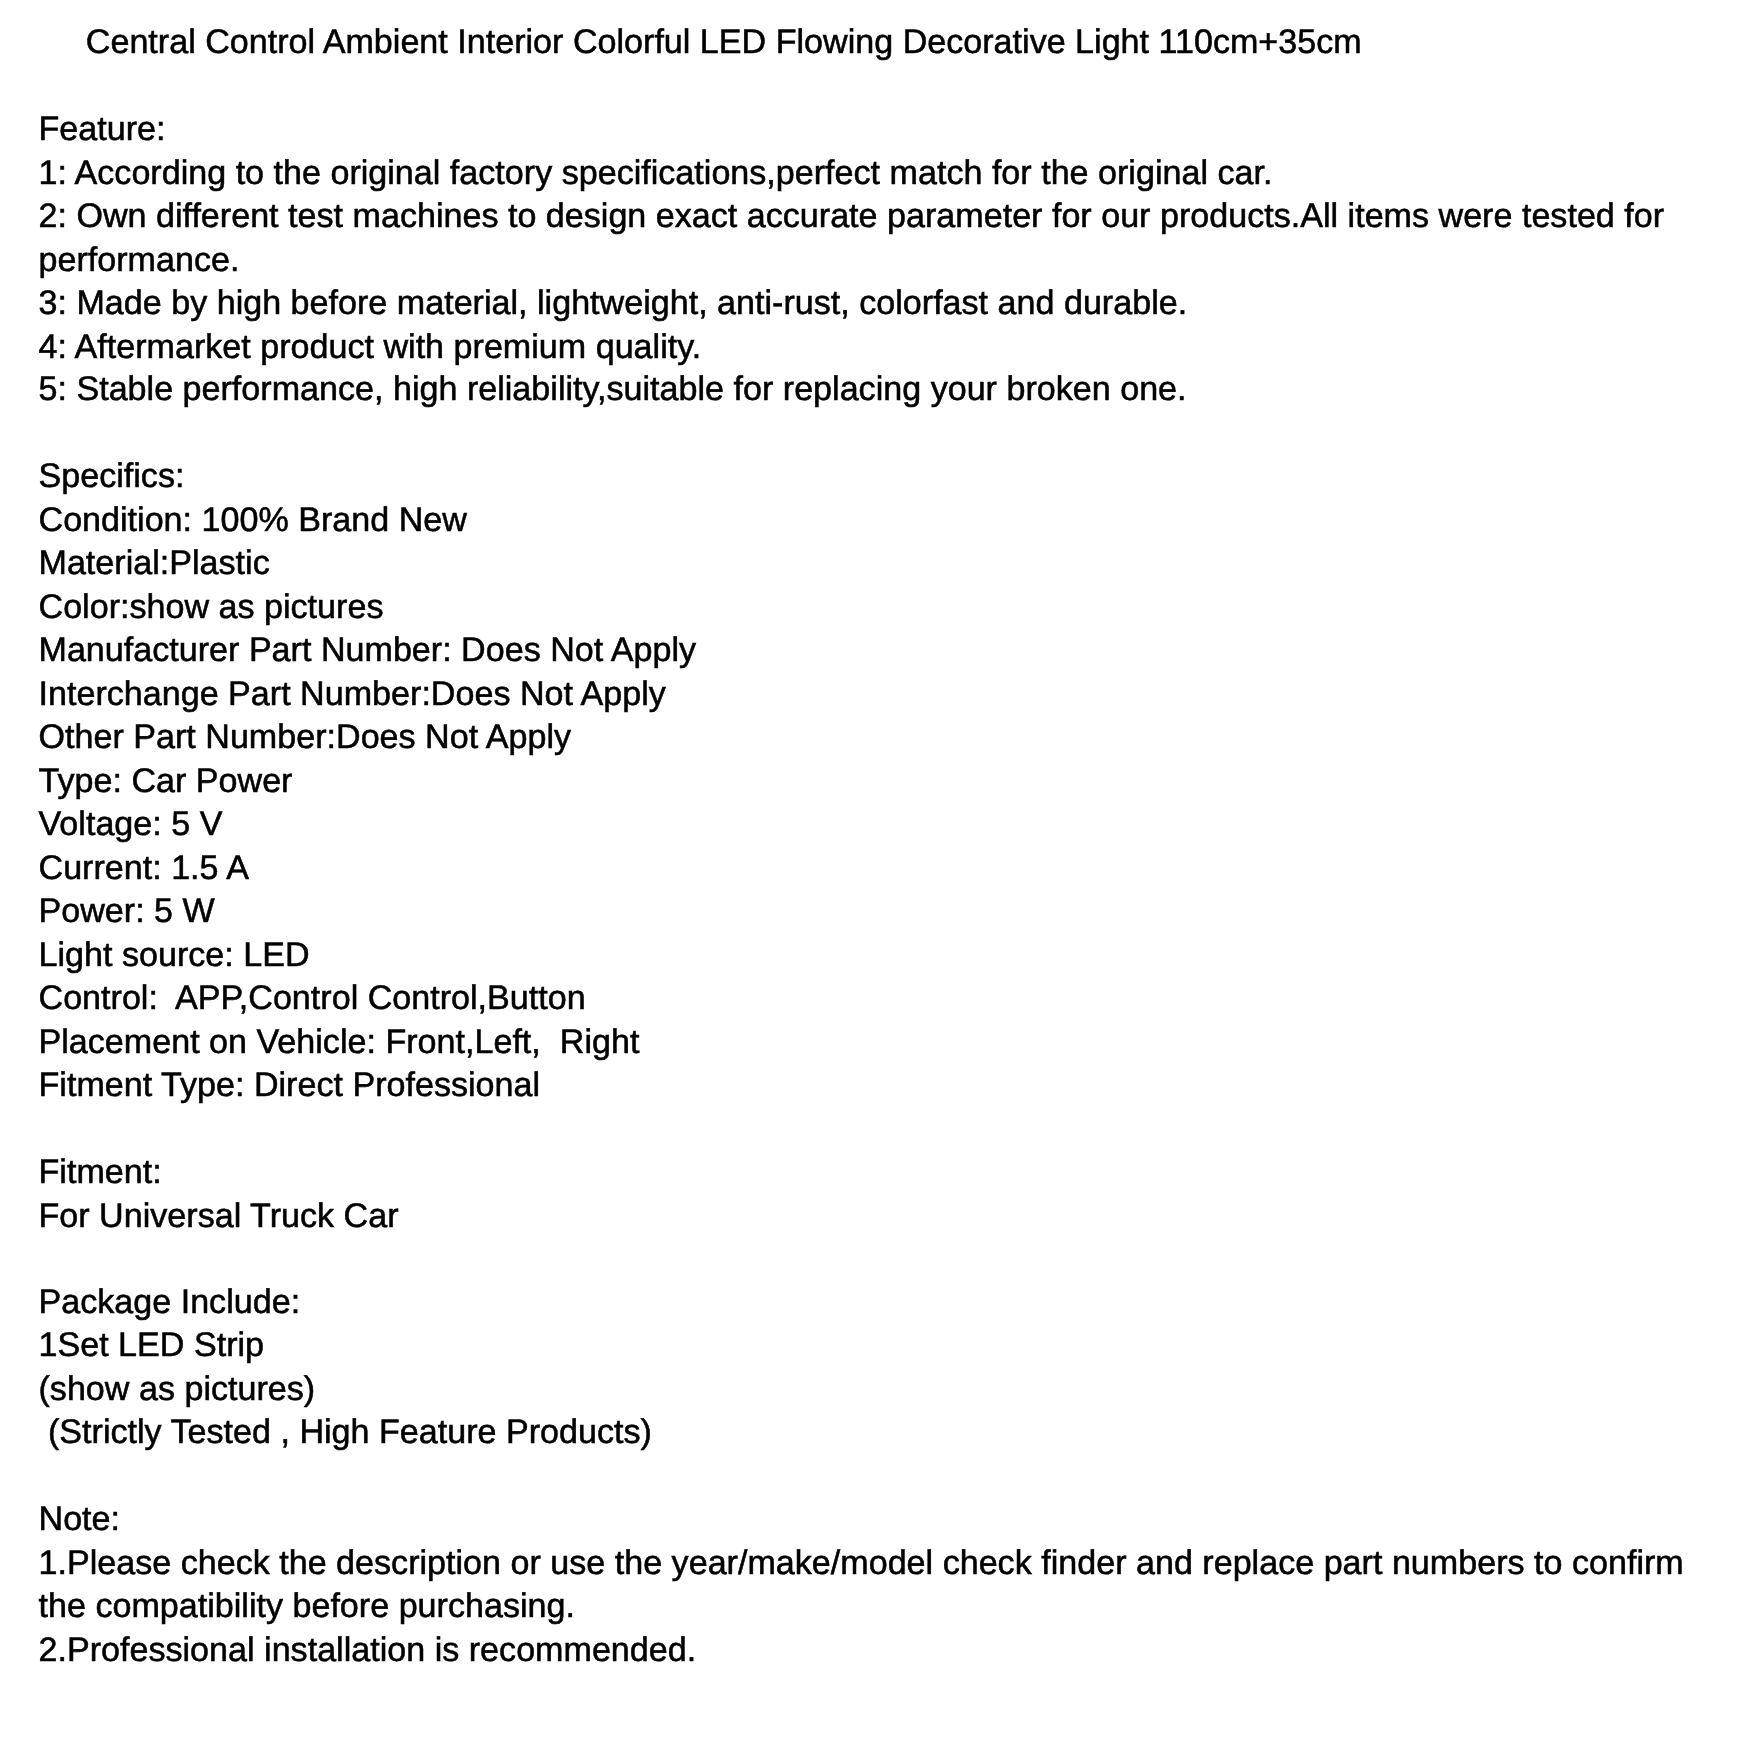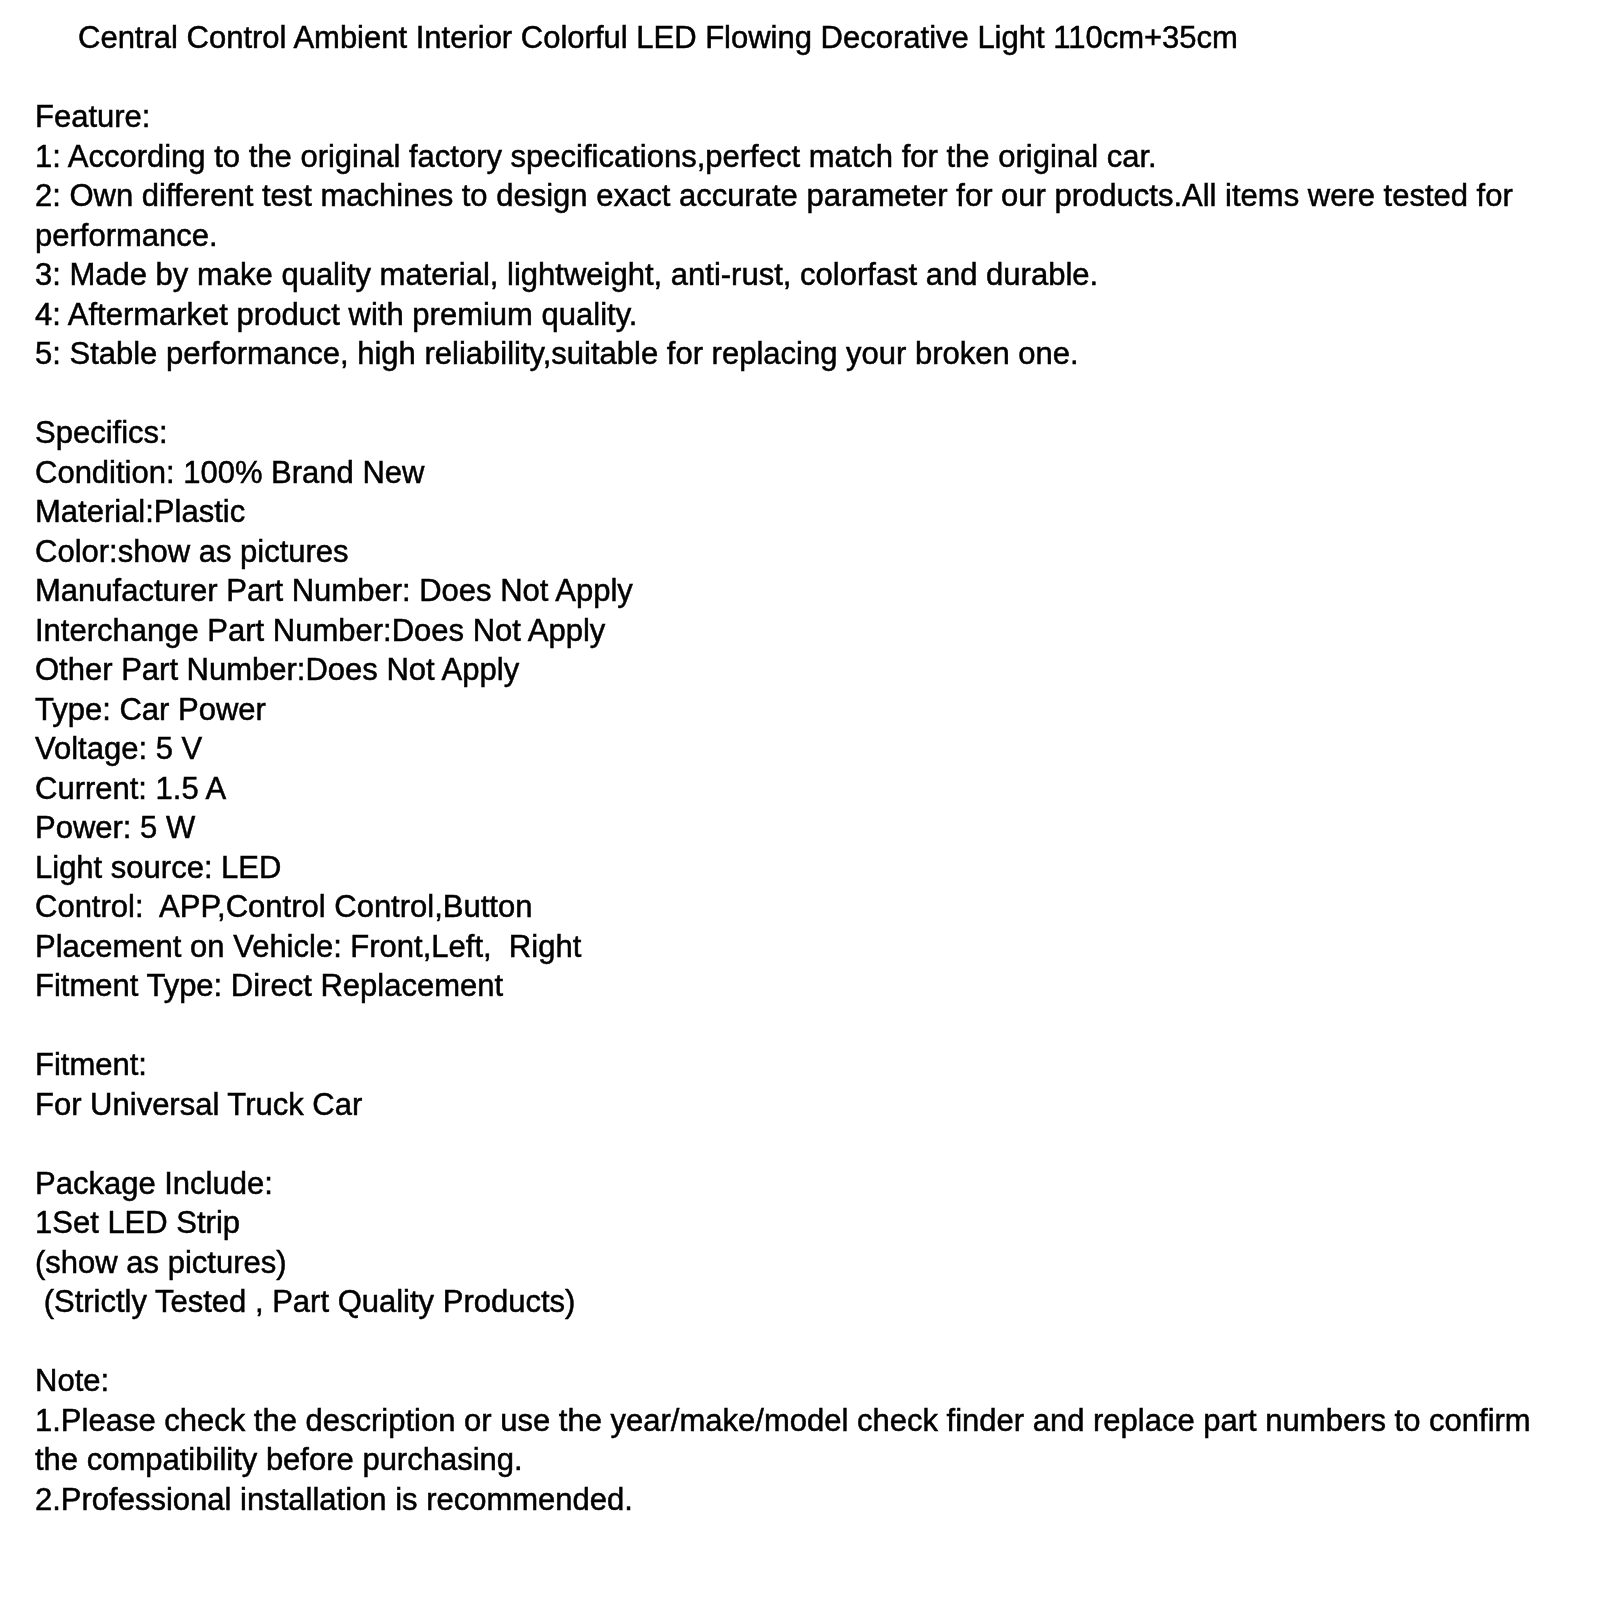--- a/index.html
+++ b/index.html
@@ -39,53 +39,53 @@
 <body>
 
 <div class="doc">
 
   <div class="line title">Central Control Ambient Interior Colorful LED Flowing Decorative Light 110cm+35cm</div>
 
   <div class="section">
     <div class="line">Feature:</div>
     <div class="line">1: According to the original factory specifications,perfect match for the original car.</div>
     <div class="line">2: Own different test machines to design exact accurate parameter for our products.All items were tested for performance.</div>
-    <div class="line">3: Made by make quality material, lightweight, anti-rust, colorfast and durable.</div>
+    <div class="line">3: Made by high before material, lightweight, anti-rust, colorfast and durable.</div>
     <div class="line">4: Aftermarket product with premium quality.</div>
     <div class="line">5: Stable performance, high reliability,suitable for replacing your broken one.</div>
   </div>
 
   <div class="section">
     <div class="line">Specifics:</div>
     <div class="line">Condition: 100% Brand New</div>
     <div class="line">Material:Plastic</div>
     <div class="line">Color:show as pictures</div>
     <div class="line">Manufacturer Part Number: Does Not Apply</div>
     <div class="line">Interchange Part Number:Does Not Apply</div>
     <div class="line">Other Part Number:Does Not Apply</div>
     <div class="line">Type: Car Power</div>
     <div class="line">Voltage: 5 V</div>
     <div class="line">Current: 1.5 A</div>
     <div class="line">Power: 5 W</div>
     <div class="line">Light source: LED</div>
     <div class="line">Control:  APP,Control Control,Button</div>
     <div class="line">Placement on Vehicle: Front,Left,  Right</div>
-    <div class="line">Fitment Type: Direct Replacement</div>
+    <div class="line">Fitment Type: Direct Professional</div>
   </div>
 
   <div class="section">
     <div class="line">Fitment:</div>
     <div class="line">For Universal Truck Car</div>
   </div>
 
   <div class="section">
     <div class="line">Package Include:</div>
     <div class="line">1Set LED Strip</div>
     <div class="line">(show as pictures)</div>
-    <div class="line"> (Strictly Tested , Part Quality Products)</div>
+    <div class="line"> (Strictly Tested , High Feature Products)</div>
   </div>
 
   <div class="section">
     <div class="line">Note:</div>
     <div class="line">1.Please check the description or use the year/make/model check finder and replace part numbers to confirm the compatibility before purchasing.</div>
     <div class="line">2.Professional installation is recommended.</div>
   </div>
 
 </div>
 

